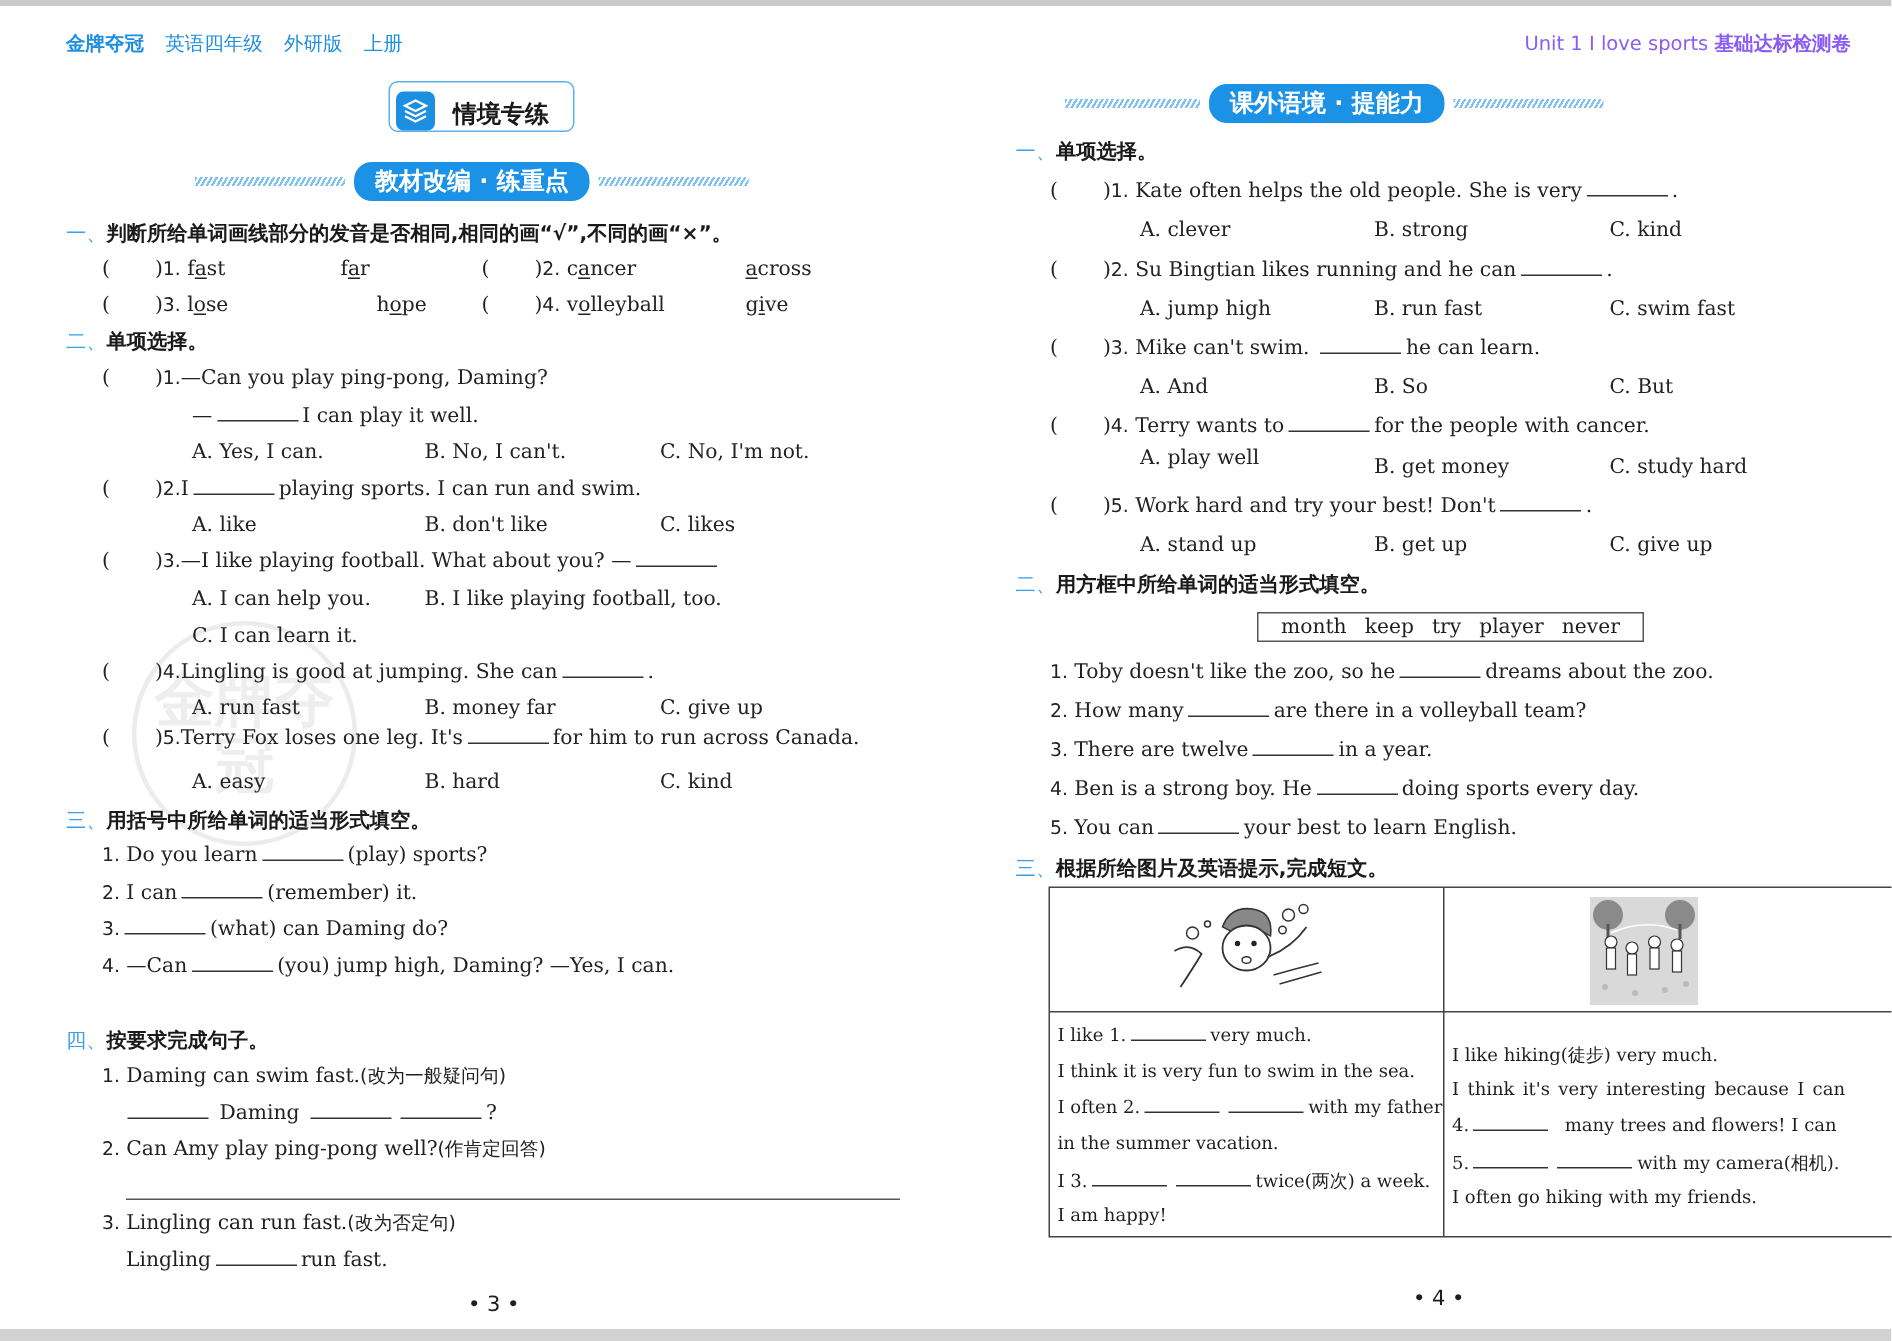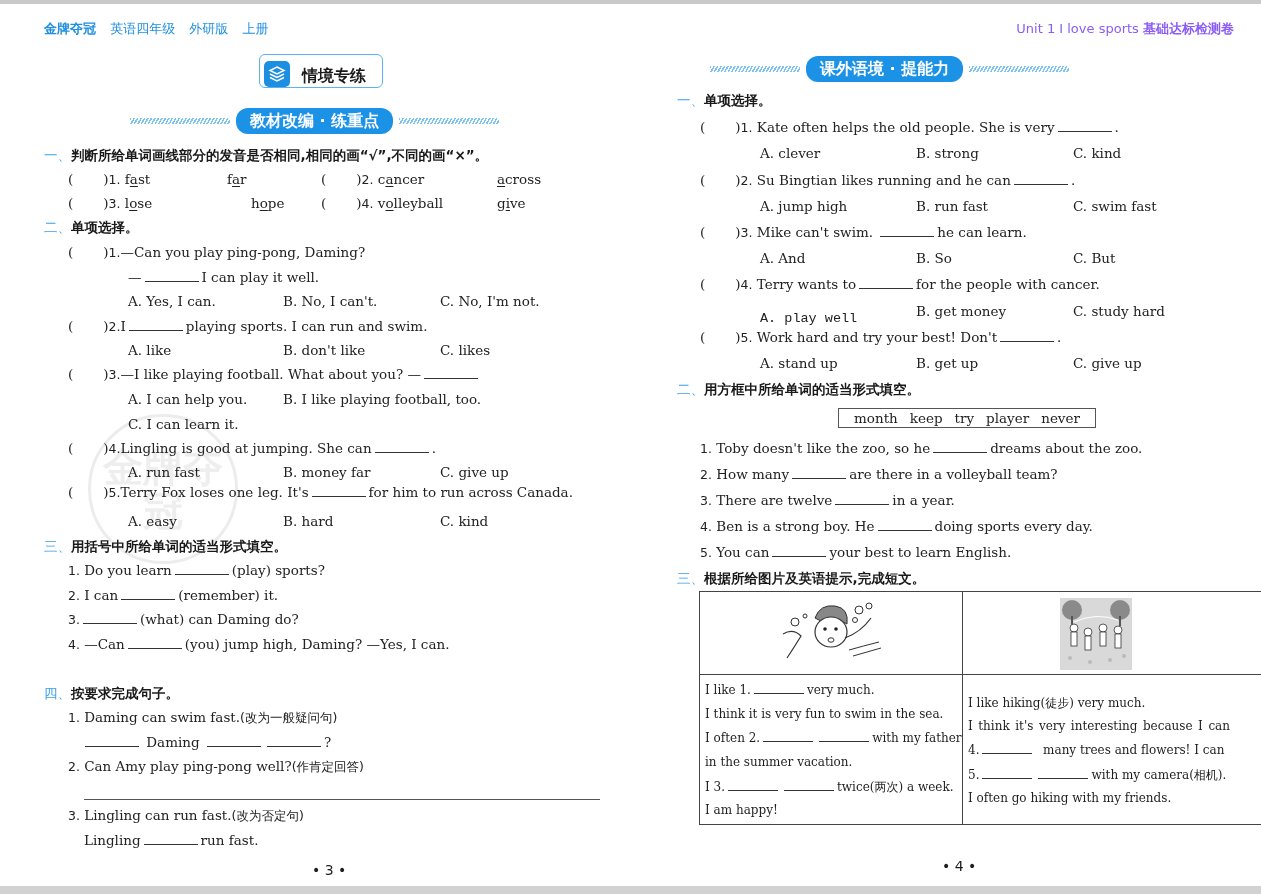--- a/index.html
+++ b/index.html
@@ -229,21 +229,21 @@
 <div class="line" style="left:700px; top:224px;">
   <span>(&nbsp;&nbsp;&nbsp;&nbsp;&nbsp;&nbsp;&nbsp;)</span><span class="qn">3.</span> <span>Mike can't swim.</span> <span class="blank"></span><span>he can learn.</span>
 </div>
 <div class="line" style="left:760px; top:250px;">A. And</div>
 <div class="line" style="left:916px; top:250px;">B. So</div>
 <div class="line" style="left:1073px; top:250px;">C. But</div>
 
 <div class="line" style="left:700px; top:276px;">
   <span>(&nbsp;&nbsp;&nbsp;&nbsp;&nbsp;&nbsp;&nbsp;)</span><span class="qn">4.</span> <span>Terry wants to</span><span class="blank"></span><span>for the people with cancer.</span>
 </div>
-<div class="line" style="left:760px; top:311px;font-family:Liberation Mono, monospace;">A. play well</div>
+<div class="line" style="left:760px; top:297px;">A. play well</div>
 <div class="line" style="left:916px; top:303px;">B. get money</div>
 <div class="line" style="left:1073px; top:303px;">C. study hard</div>
 
 <div class="line" style="left:700px; top:329px;">
   <span>(&nbsp;&nbsp;&nbsp;&nbsp;&nbsp;&nbsp;&nbsp;)</span><span class="qn">5.</span> <span>Work hard and try your best! Don't</span><span class="blank"></span><span>.</span>
 </div>
 <div class="line" style="left:760px; top:355px;">A. stand up</div>
 <div class="line" style="left:916px; top:355px;">B. get up</div>
 <div class="line" style="left:1073px; top:355px;">C. give up</div>
 

